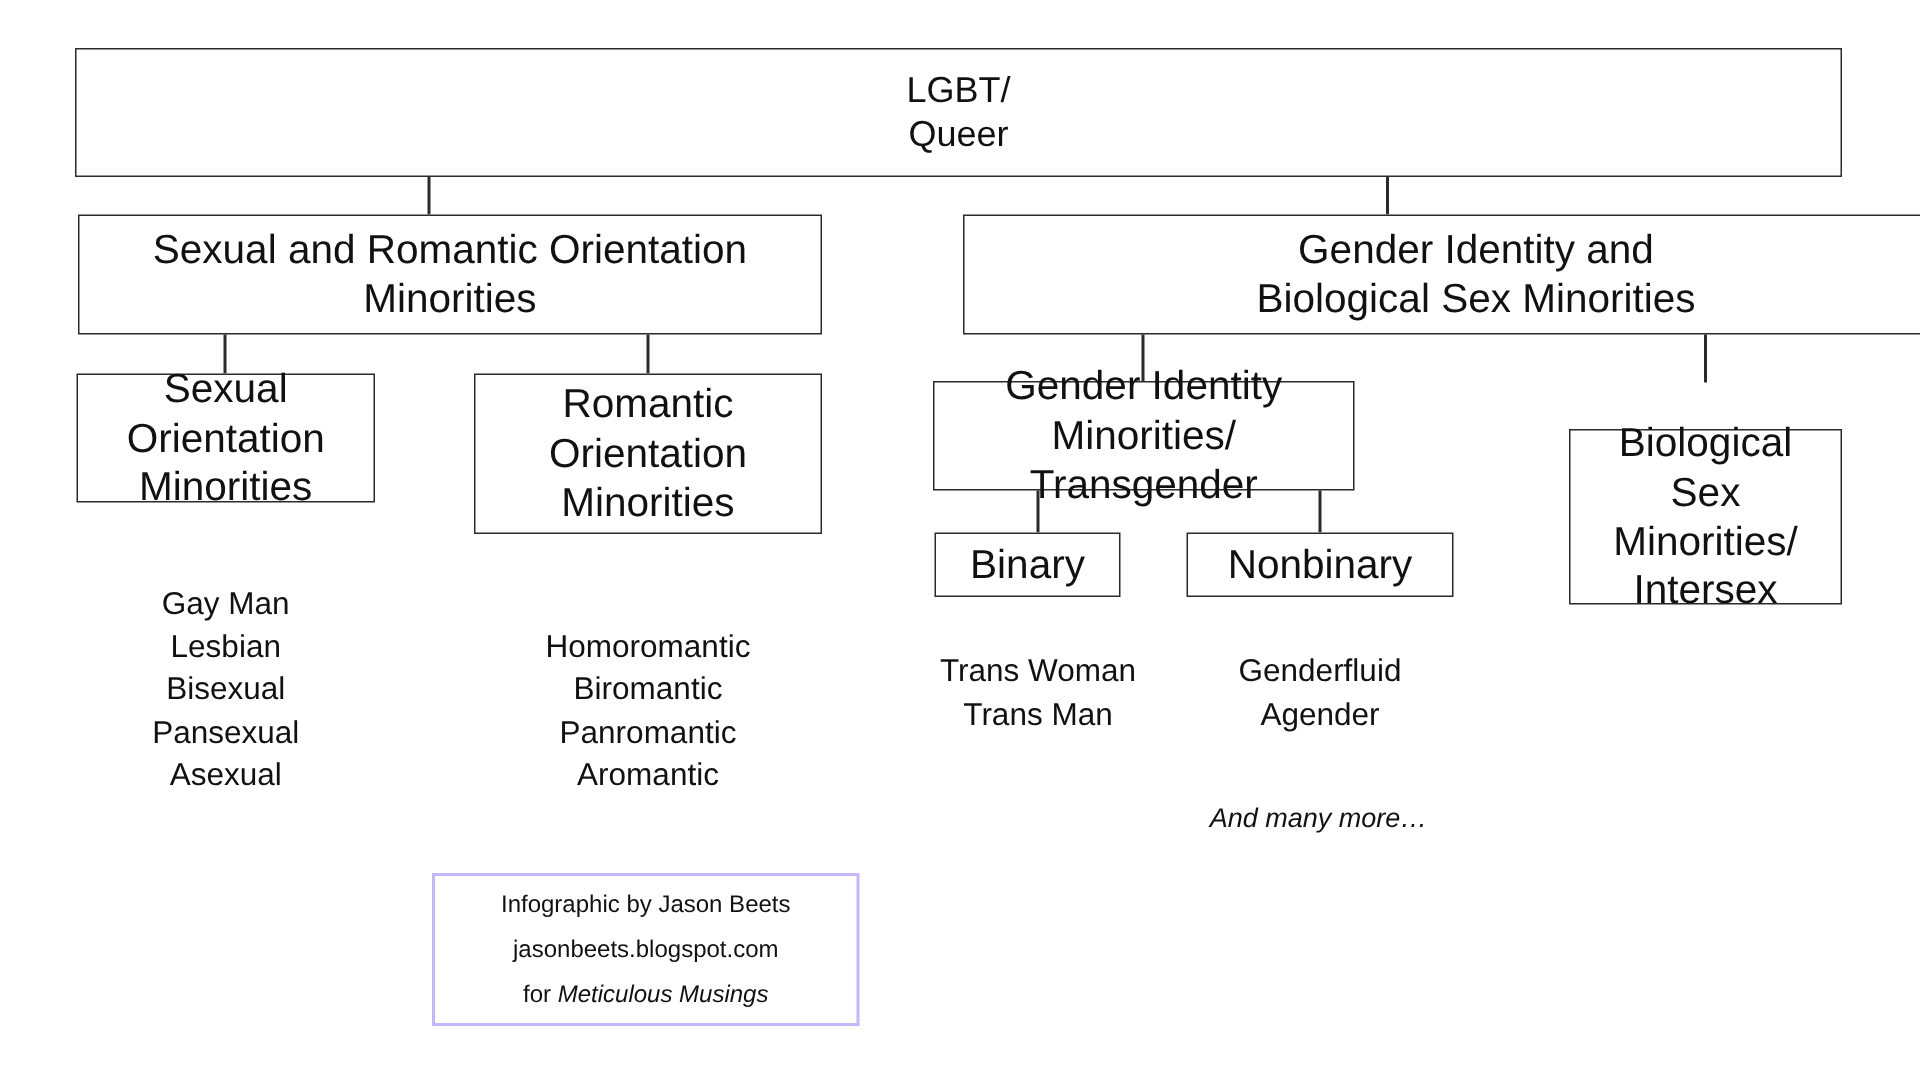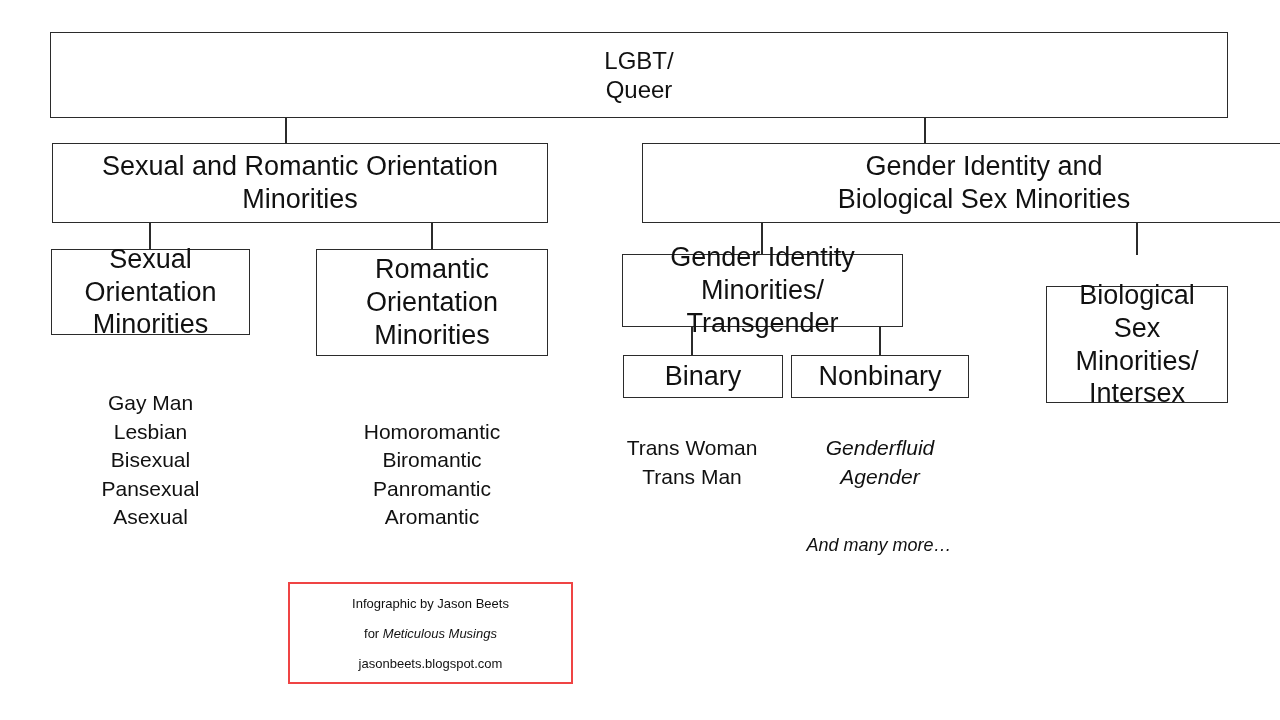--- a/index.html
+++ b/index.html
@@ -52,24 +52,24 @@
   .note {
     position: absolute;
     text-align: center;
     font-size: 18px;
     font-style: italic;
     color: #111111;
   }
   #credit {
     position: absolute;
     box-sizing: border-box;
-    border: 2px solid #ef4444;
+    border: 2px solid #c4b5fd;
     background: #ffffff;
     text-align: center;
-    font-size: 13px;
+    font-size: 16px;
     line-height: 30px;
     color: #111111;
     padding-top: 5px;
   }
   #credit .em {
     font-style: italic;
   }
   #credit .line {
     display: block;
     white-space: nowrap;
@@ -104,38 +104,38 @@
 Minorities</div>
   <div class="node" style="left:622px; top:254px; width:281px; height:73px;">Gender Identity Minorities/
 Transgender</div>
   <div class="node" style="left:1046px; top:245px; width:182px; height:117px;margin-top:41px;">Biological Sex
 Minorities/
 Intersex</div>
 
   <div class="connector" style="left:691px; top:327px; height:28px;"></div>
   <div class="connector" style="left:879px; top:327px; height:28px;"></div>
 
-  <div class="node" style="left:623px; top:355px; width:160px; height:43px;">Binary</div>
+  <div class="node" style="left:623px; top:355px; width:124px; height:43px;">Binary</div>
   <div class="node" style="left:791px; top:355px; width:178px; height:43px;">Nonbinary</div>
 
   <div class="list" style="left:51px; top:389px; width:199px;">Gay Man
 Lesbian
 Bisexual
 Pansexual
 Asexual</div>
   <div class="list" style="left:316px; top:389px; width:232px; padding-top:28.5px;">Homoromantic
 Biromantic
 Panromantic
 Aromantic</div>
   <div class="list" style="left:593px; top:434px; width:198px;">Trans Woman
 Trans Man</div>
-  <div class="list" style="left:791px; top:434px; width:178px;font-style:italic;">Genderfluid
+  <div class="list" style="left:791px; top:434px; width:178px;">Genderfluid
 Agender</div>
 
   <div class="note" style="left:740px; top:535px; width:278px;">And many more…</div>
 
   <div id="credit" style="left:288px; top:582px; width:285px; height:102px;">
     <span class="line">Infographic by Jason Beets</span>
+    <span class="line">jasonbeets.blogspot.com</span>
     <span class="line"><span>for </span><span class="em">Meticulous Musings</span></span>
-    <span class="line">jasonbeets.blogspot.com</span>
   </div>
 
 </div>
 
 </body></html>

